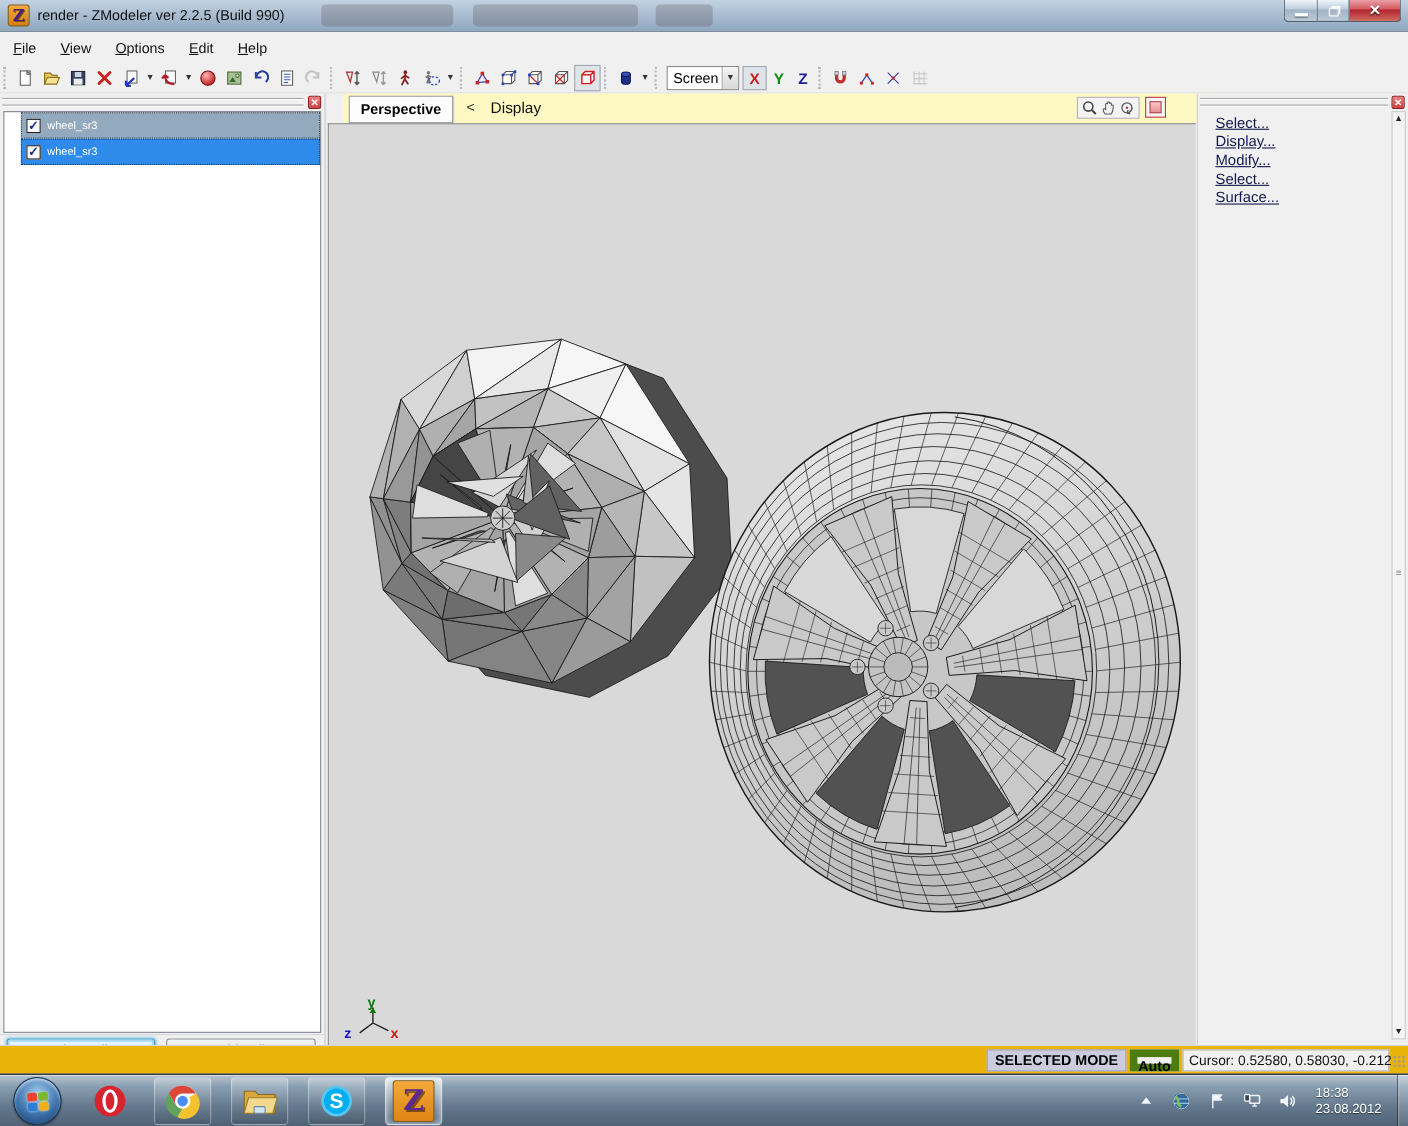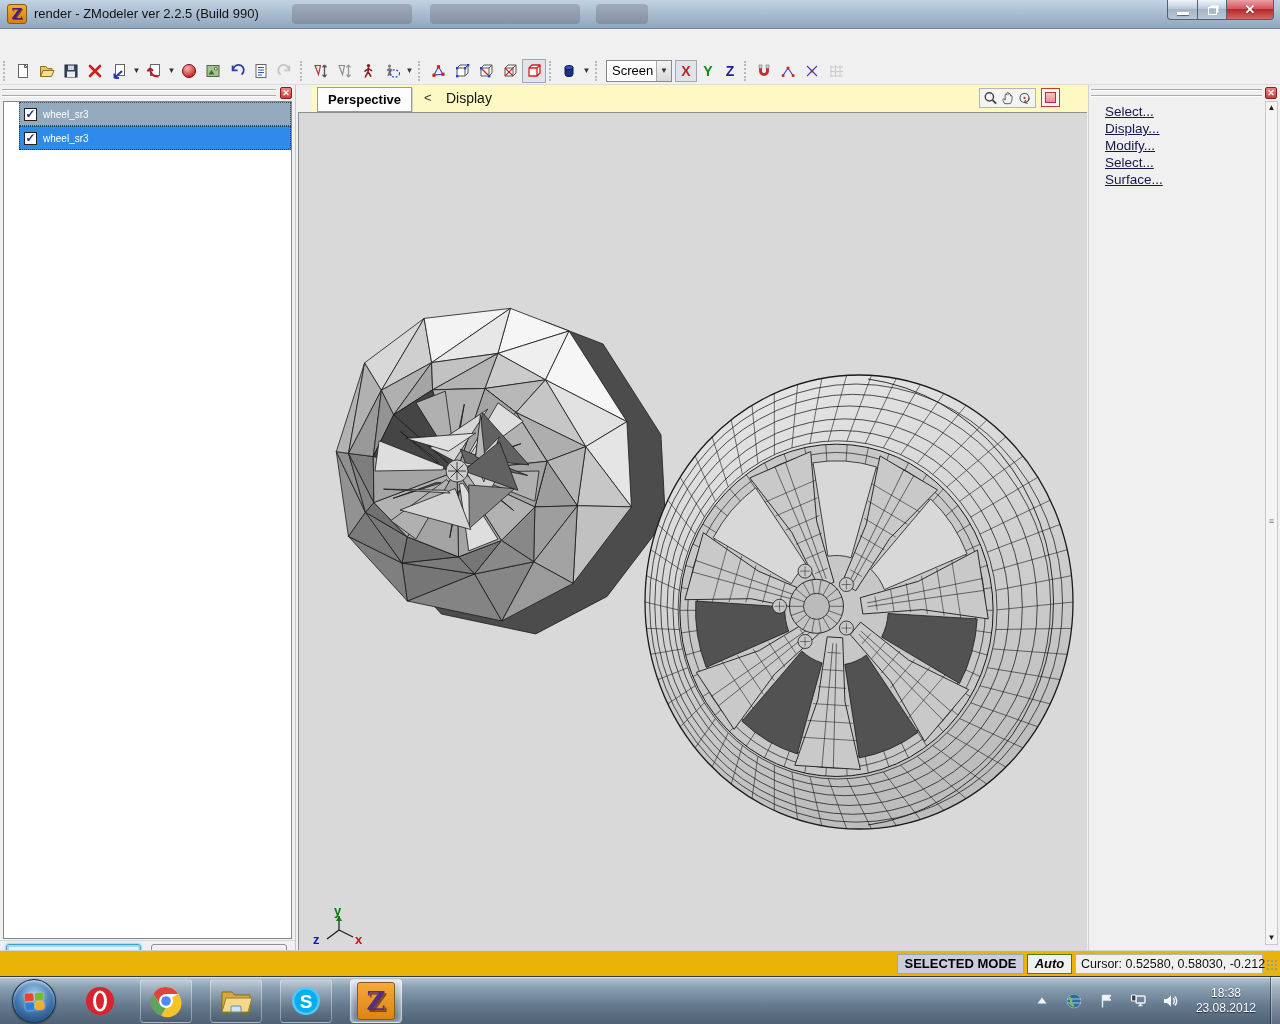--- a/index.html
+++ b/index.html
@@ -93,22 +93,22 @@
   #cmd-links { position:absolute; left:16px; top:18px; }
   .cmd-link { font-size:13.5px; color:#16164e; text-decoration:underline; line-height:17px; }
   #rp-scroll { position:absolute; right:2px; top:16px; width:13px; height:844px; background:#f4f4f4; border:1px solid #c9c9c9; }
   .scr-btn { position:absolute; left:0; width:11px; height:12px; font-size:8px; color:#222; text-align:center; line-height:12px; }
   #rp-grip { position:absolute; left:1px; top:414px; width:9px; height:10px; color:#7a7a7a; font-size:9px; line-height:10px; text-align:center; }
 
   
   #statusbar { position:absolute; left:0; top:950px; width:1280px; height:26px; background:#eab308; border-top:1px solid #d4d4d4; }
   #status-mode { position:absolute; left:897px; top:3px; width:127px; height:20px; background:#ccccdf; border:1px solid #a2a2b8;
     font-weight:bold; font-size:13px; text-align:center; line-height:18px; color:#000; }
-  #status-auto { position:absolute; left:1027px; top:3px; width:45px; height:20px; background:#f0f0f0; border:1px solid #4d7c0f;
-    font-weight:bold; font-size:13px; text-align:center; line-height:18px;font-style:italic; }
+  #status-auto { position:absolute; left:1027px; top:3px; width:45px; height:20px; background:#f0f0f0; border:7px solid #4d7c0f;
+    font-weight:bold; font-size:13px; text-align:center; line-height:18px; }
   #status-cursor { position:absolute; left:1075px; top:3px; width:188px; height:20px; border:1px solid #b5b5b5;
     font-size:12.5px; line-height:18px; padding-left:5px; color:#111; background:#f0f0f0; white-space:nowrap; }
   #resize-grip { position:absolute; right:2px; top:8px; width:12px; height:12px;
     background:radial-gradient(circle at 2px 2px, #9a9a9a 1px, transparent 1.2px) 0 0/4px 4px; }
 
   
   #taskbar { position:absolute; left:0; top:976px; width:1280px; height:48px;
     background:linear-gradient(#b9c6d2, #8ba0b2 20%, #64798d 55%, #51657a 80%, #5b7And 100%);
     background:linear-gradient(#bac7d3, #8aa0b2 22%, #657a8e 60%, #4f6276 100%);
     border-top:1px solid #2e3c4a; box-shadow:inset 0 1px 0 rgba(255,255,255,.5); }
@@ -119,21 +119,21 @@
   .flag { width:19px; height:17px; display:grid; grid-template-columns:9px 9px; grid-template-rows:8px 8px; gap:1px; transform:rotate(-4deg); }
   .flag div { border-radius:2px; box-shadow:0 0 2px rgba(255,255,255,.8); }
   .task-btn { position:absolute; top:2px; width:52px; height:44px; border-radius:4px;
     border:1px solid rgba(255,255,255,.35); background:linear-gradient(rgba(255,255,255,.28), rgba(255,255,255,.08) 50%, rgba(0,0,0,.08));
     display:flex; align-items:center; justify-content:center; }
   .task-btn.active { background:linear-gradient(rgba(255,255,255,.6), rgba(255,255,255,.25) 50%, rgba(120,160,200,.25));
     border-color:rgba(255,255,255,.6); box-shadow:inset 0 0 6px rgba(255,255,255,.7); }
   .task-plain { position:absolute; top:4px; width:44px; height:40px; display:flex; align-items:center; justify-content:center; }
   #tray { position:absolute; right:0; top:0; height:48px; display:flex; align-items:center; }
   .tray-ic { margin:0 7px; display:flex; align-items:center; justify-content:center; }
-  #clock { text-align:center; color:#fff; font-size:12px; line-height:15px; margin:0 10px; text-shadow:0 1px 1px rgba(0,0,0,.6); }
+  #clock { color:#fff; font-size:12px; line-height:15px; margin:0 10px; text-shadow:0 1px 1px rgba(0,0,0,.6); }
   #show-desktop { width:10px; height:48px; margin-left:4px; background:linear-gradient(rgba(255,255,255,.25),rgba(255,255,255,.08));
     border-left:1px solid rgba(0,0,0,.5); box-shadow:inset 1px 0 0 rgba(255,255,255,.3); }
   .zm-badge { width:38px; height:38px; background:linear-gradient(#f5a93a,#dd8414); border:1px solid #8a5a10; border-radius:3px;
     color:#5a2a8c; font-weight:bold; font-size:26px; text-align:center; line-height:36px; font-family:"DejaVu Serif", serif;
     text-shadow:2px 2px 0 rgba(40,20,10,.55); }
 </style>
 </head>
 <body>
 
 <div id="app">
@@ -150,20 +150,27 @@
         </div>
       <div class="cap-btn res">
           <div class="glyph-res"></div>
         </div>
       <div class="cap-btn close">
           <div class="glyph-x">✕</div>
         </div>
     </div>
   </div>
 
+  <div id="menubar">
+      <div class="menu-item"><u>F</u>ile</div>
+      <div class="menu-item"><u>V</u>iew</div>
+      <div class="menu-item"><u>O</u>ptions</div>
+      <div class="menu-item"><u>E</u>dit</div>
+      <div class="menu-item"><u>H</u>elp</div>
+    </div>
 
   <div id="toolbar">
       <div class="tb-sep"></div>
       <div class="tb-btn">
         <span>
           <svg width="18" height="18" viewBox="0 0 18 18">
             <rect x="4.5" y="2.5" width="9" height="13" fill="#fff" stroke="#666"></rect>
             <path d="M10.5 2.5 l3 3 h-3 z" fill="#ddd" stroke="#666"></path>
           </svg>
         </span>

